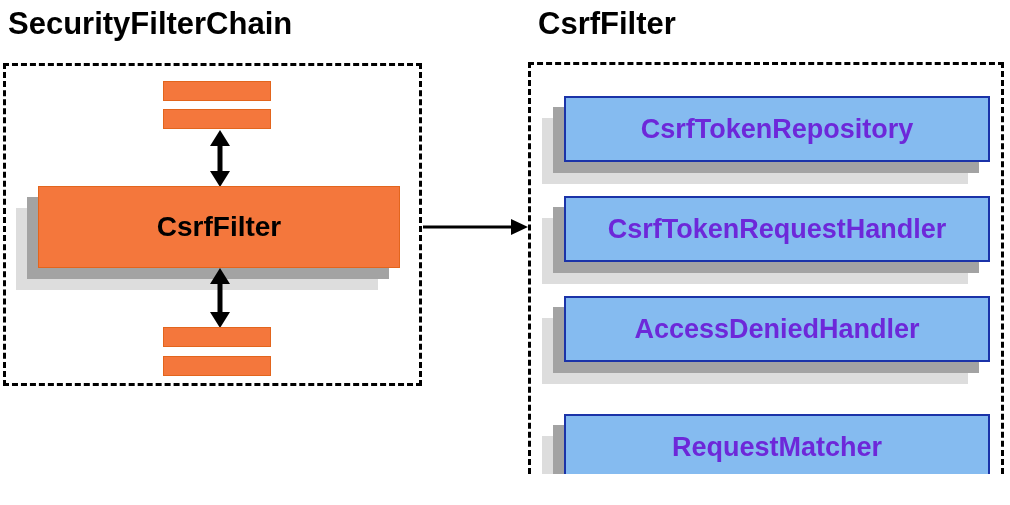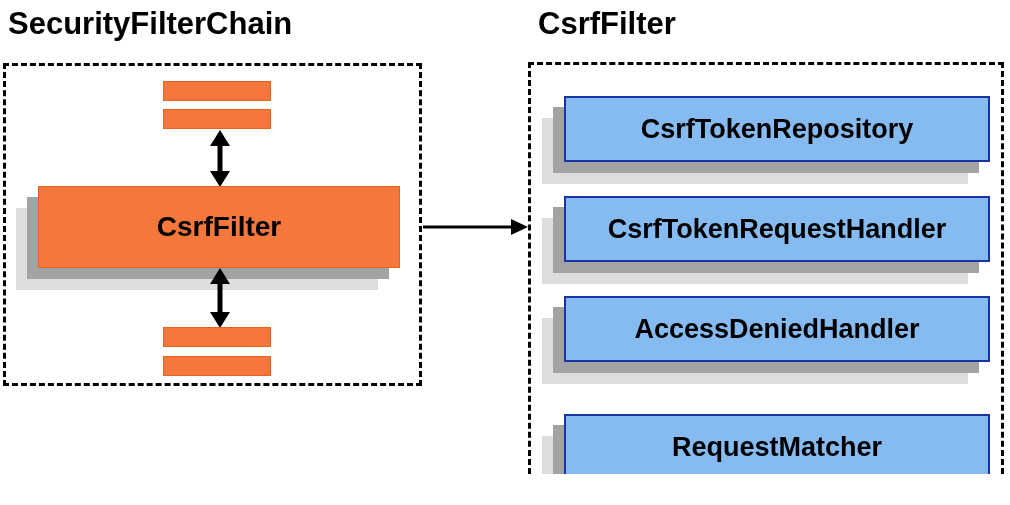--- a/index.html
+++ b/index.html
@@ -50,21 +50,21 @@
   .varrow{position:absolute;left:200px;}
   .varrow1{top:64px;}
   .varrow2{top:202px;}
   .harrow{position:absolute;left:423px;top:217px;}
   .component{
     position:absolute;left:33px;width:426px;height:66px;
     background:var(--blue-fill);border:2px solid var(--blue-border);
     box-sizing:border-box;
     box-shadow:-11px 11px 0 var(--shadow-dark),-22px 22px 0 var(--shadow-light);
     display:flex;align-items:center;justify-content:center;
-    font-size:27px;font-weight:bold;color:#000000;
+    font-size:27px;font-weight:bold;color:#6d28d9;
   }
   .comp1{top:31px;}
   .comp2{top:131px;}
   .comp3{top:231px;}
   .comp4{top:349px;}
 </style>
 </head>
 <body>
 
 <div class="canvas">

